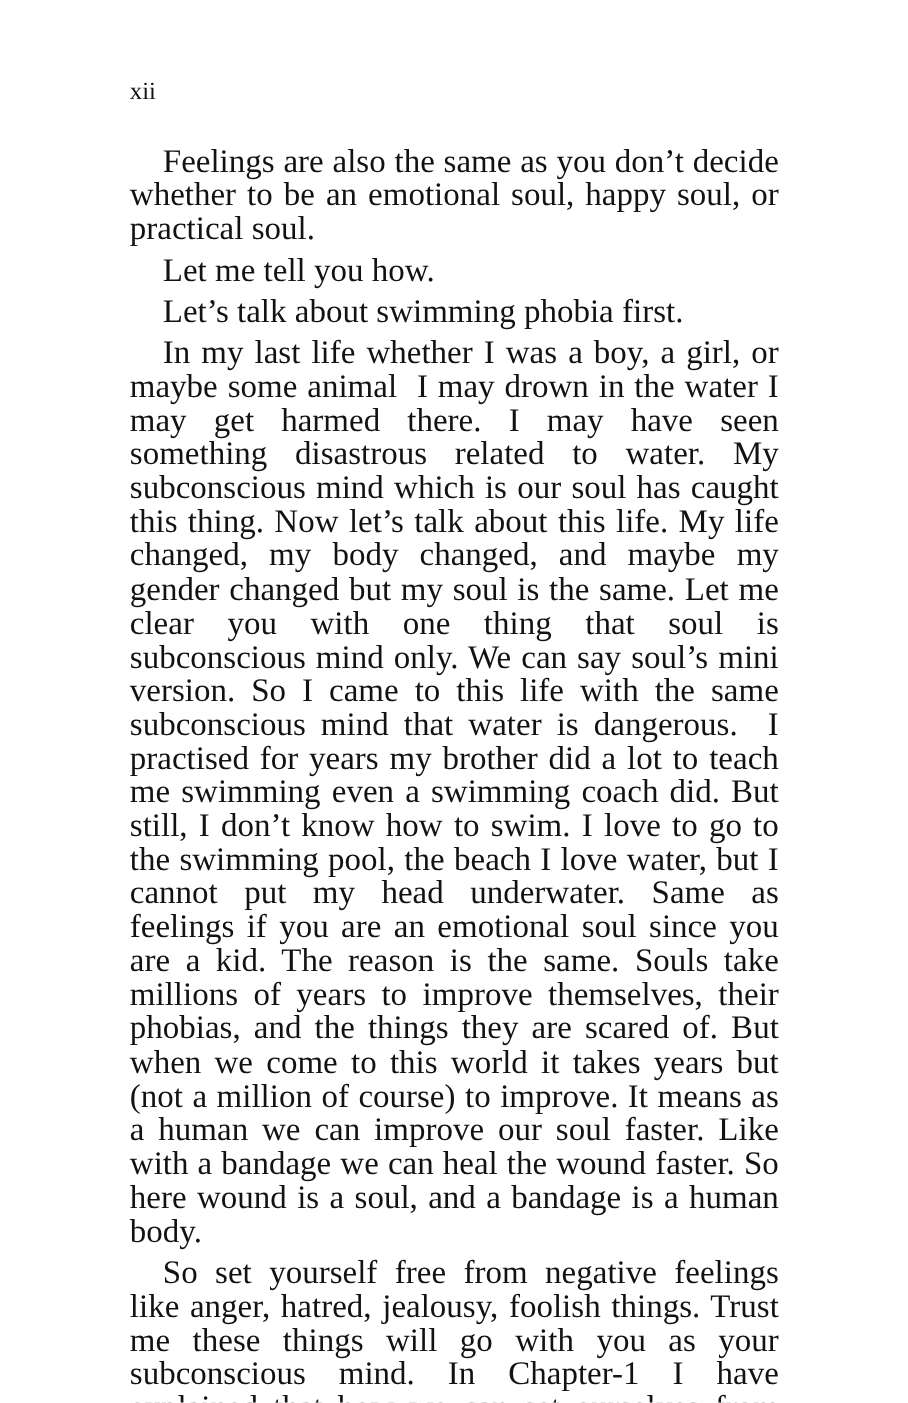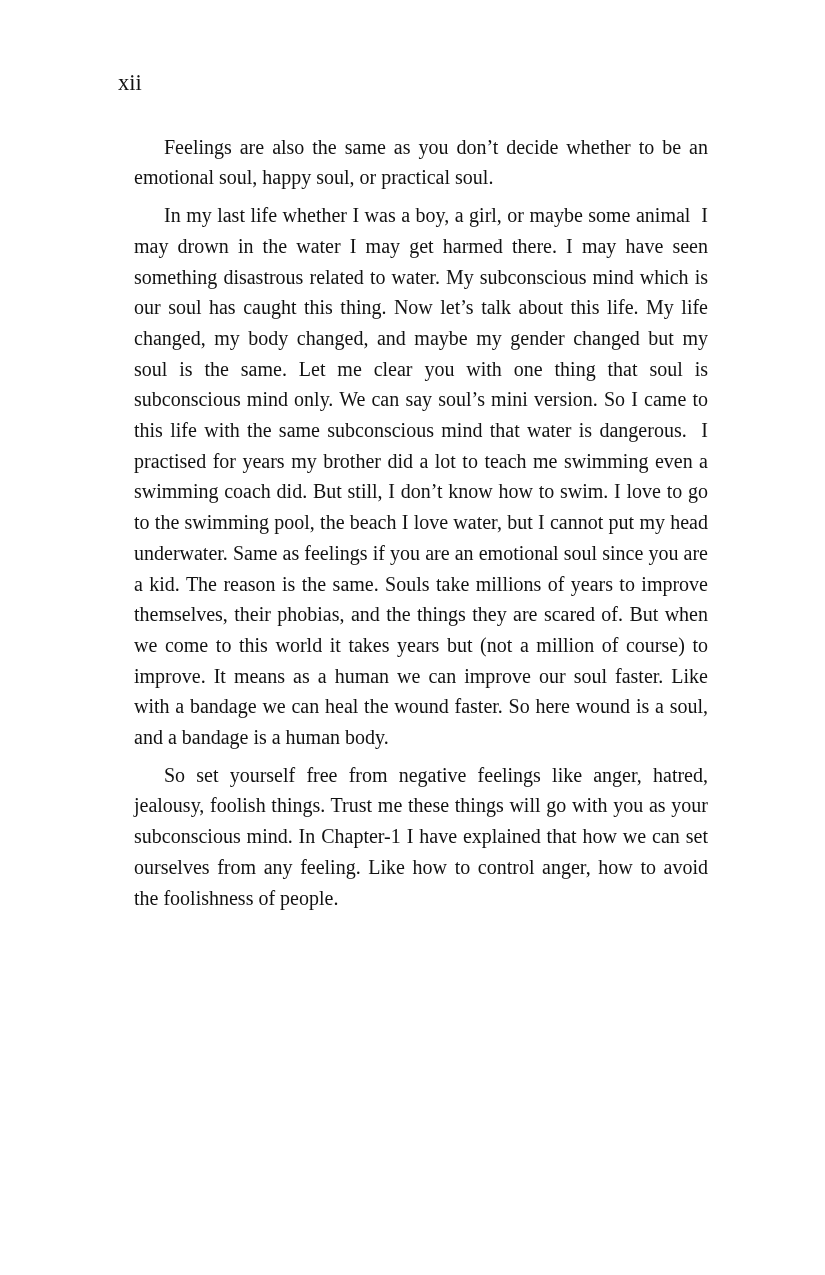--- a/index.html
+++ b/index.html
@@ -21,34 +21,36 @@
     color: #121212;
     font-family: "Liberation Serif", "DejaVu Serif", serif;
   }
   .page-number {
     font-size: 22.5px;
     line-height: 30.7px;
     margin: 0 0 33px 0;
     text-align: left;
   }
   .body-text p {
-    font-size: 20px;
+    font-size: 30px;
     line-height: 30.7px;
     text-align: justify;
     text-indent: 30px;
-    margin: 0 0 7px 16px;
+    margin: 0 0 7px 0;
     white-space: pre-wrap;
   }
   .body-text p:last-child {
     margin-bottom: 0;
   }
 </style>
 </head>
 <body>
 
 <div class="page">
   <div class="page-number">xii</div>
   <div class="body-text">
     <p>Feelings are also the same as you don’t decide whether to be an emotional soul, happy soul, or practical soul.</p>
+    <p>Let me tell you how.</p>
+    <p>Let’s talk about swimming phobia first.</p>
     <p>In my last life whether I was a boy, a girl, or maybe some animal  I may drown in the water I may get harmed there. I may have seen something disastrous related to water. My subconscious mind which is our soul has caught this thing. Now let’s talk about this life. My life changed, my body changed, and maybe my gender changed but my soul is the same. Let me clear you with one thing that soul is subconscious mind only. We can say soul’s mini version. So I came to this life with the same subconscious mind that water is dangerous.  I practised for years my brother did a lot to teach me swimming even a swimming coach did. But still, I don’t know how to swim. I love to go to the swimming pool, the beach I love water, but I cannot put my head underwater. Same as feelings if you are an emotional soul since you are a kid. The reason is the same. Souls take millions of years to improve themselves, their phobias, and the things they are scared of. But when we come to this world it takes years but (not a million of course) to improve. It means as a human we can improve our soul faster. Like with a bandage we can heal the wound faster. So here wound is a soul, and a bandage is a human body.</p>
     <p>So set yourself free from negative feelings like anger, hatred, jealousy, foolish things. Trust me these things will go with you as your subconscious mind. In Chapter-1 I have explained that how we can set ourselves from any feeling. Like how to control anger, how to avoid the foolishness of people.</p>
   </div>
 </div>
 
 </body></html>

